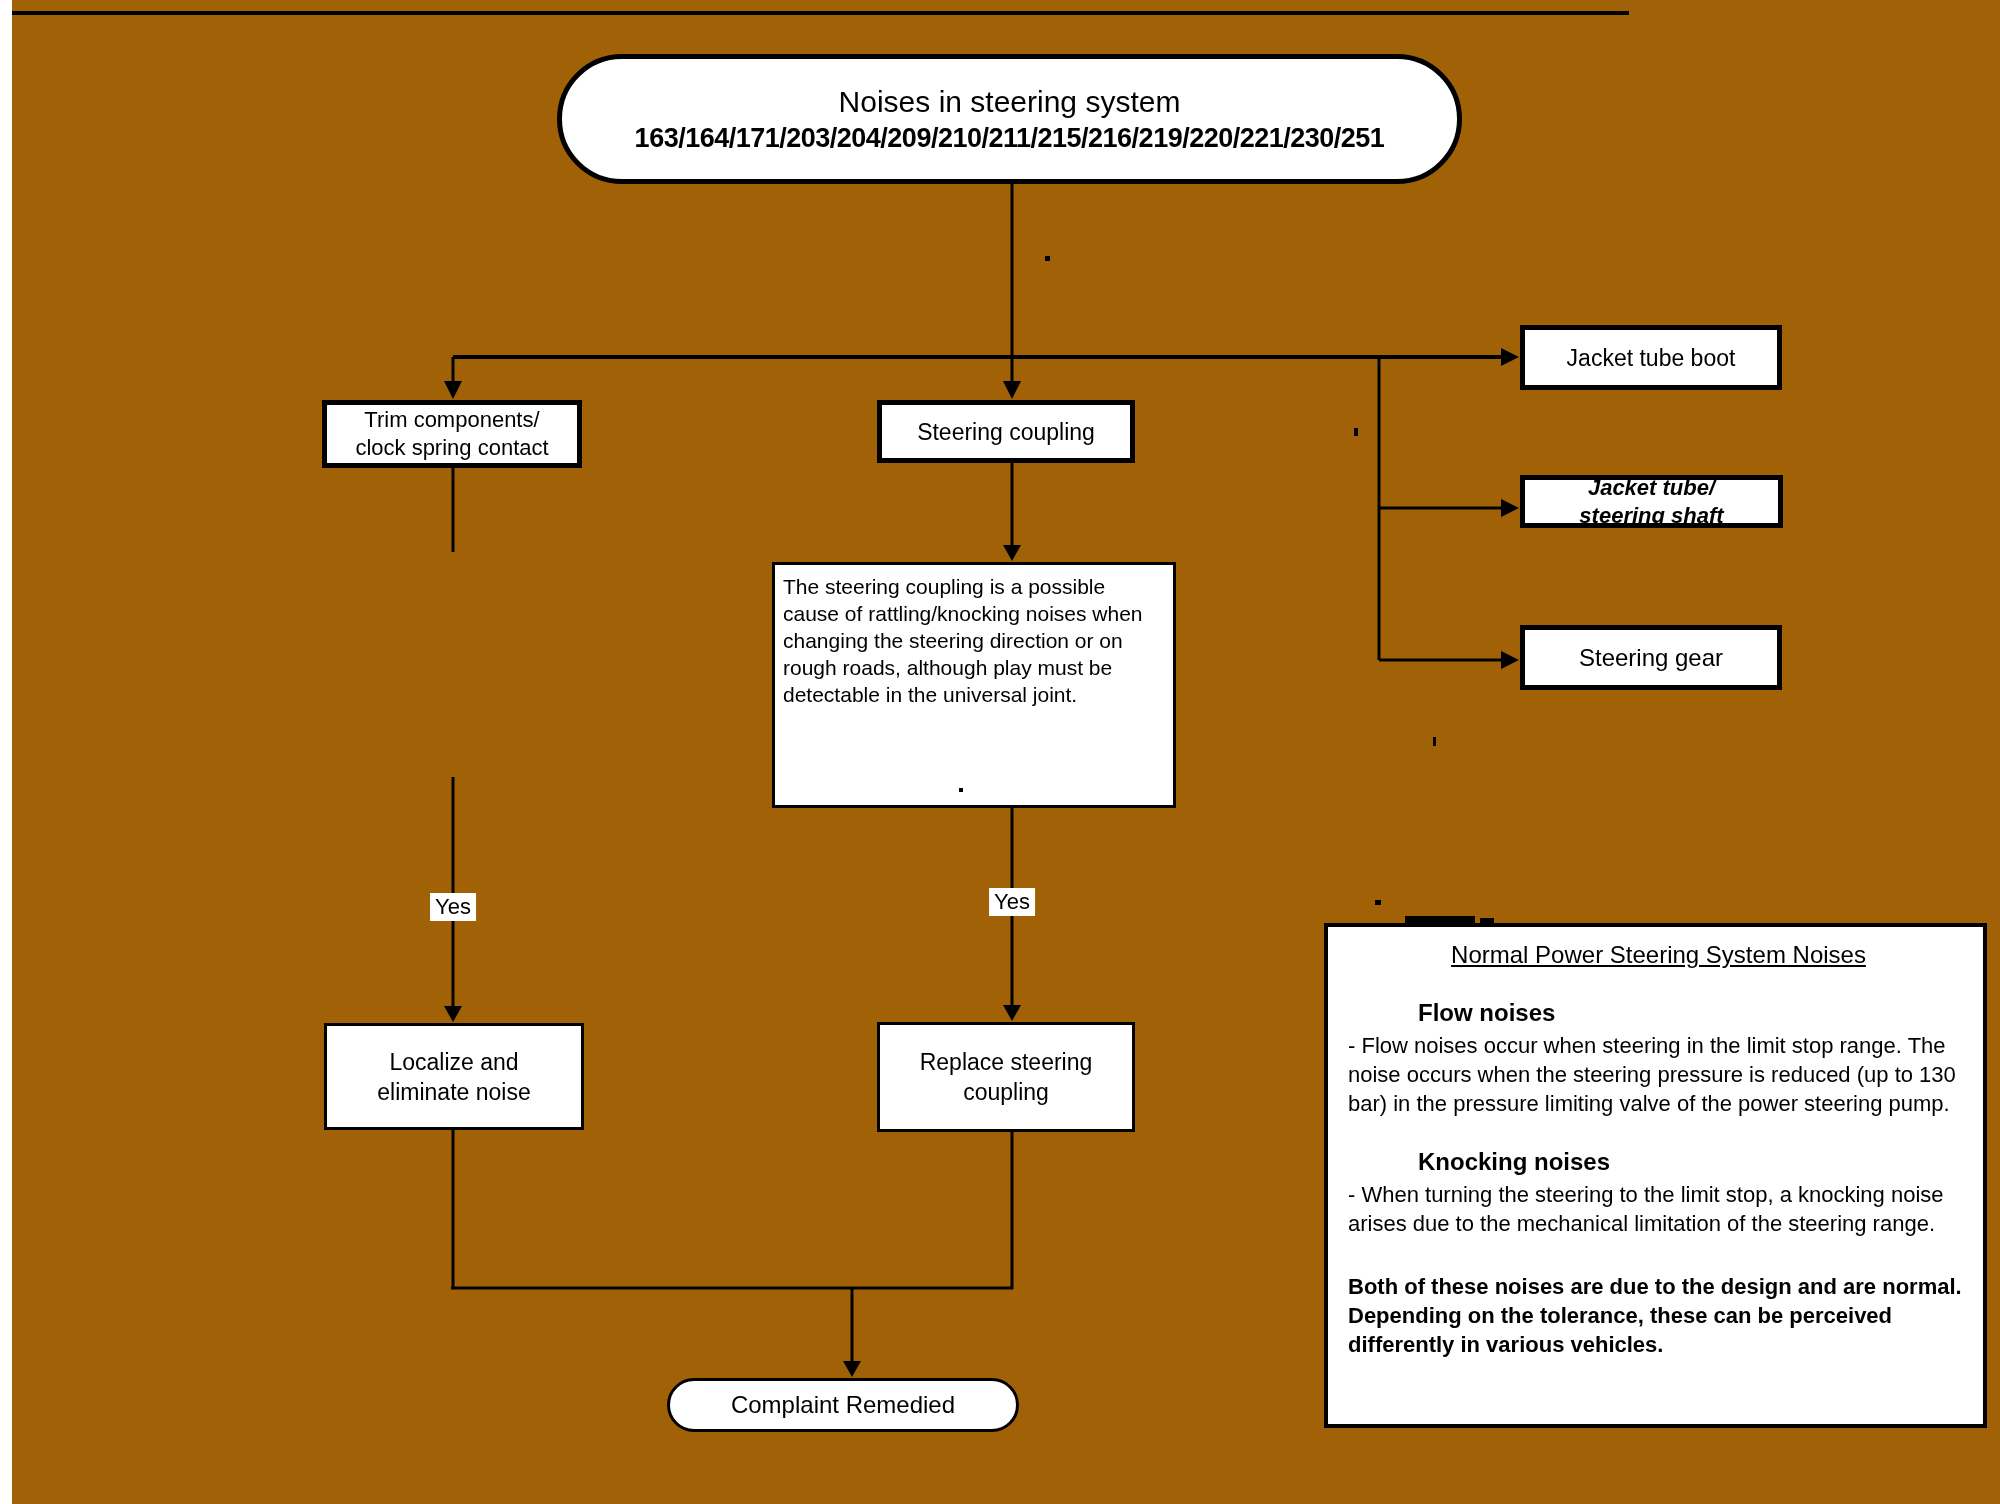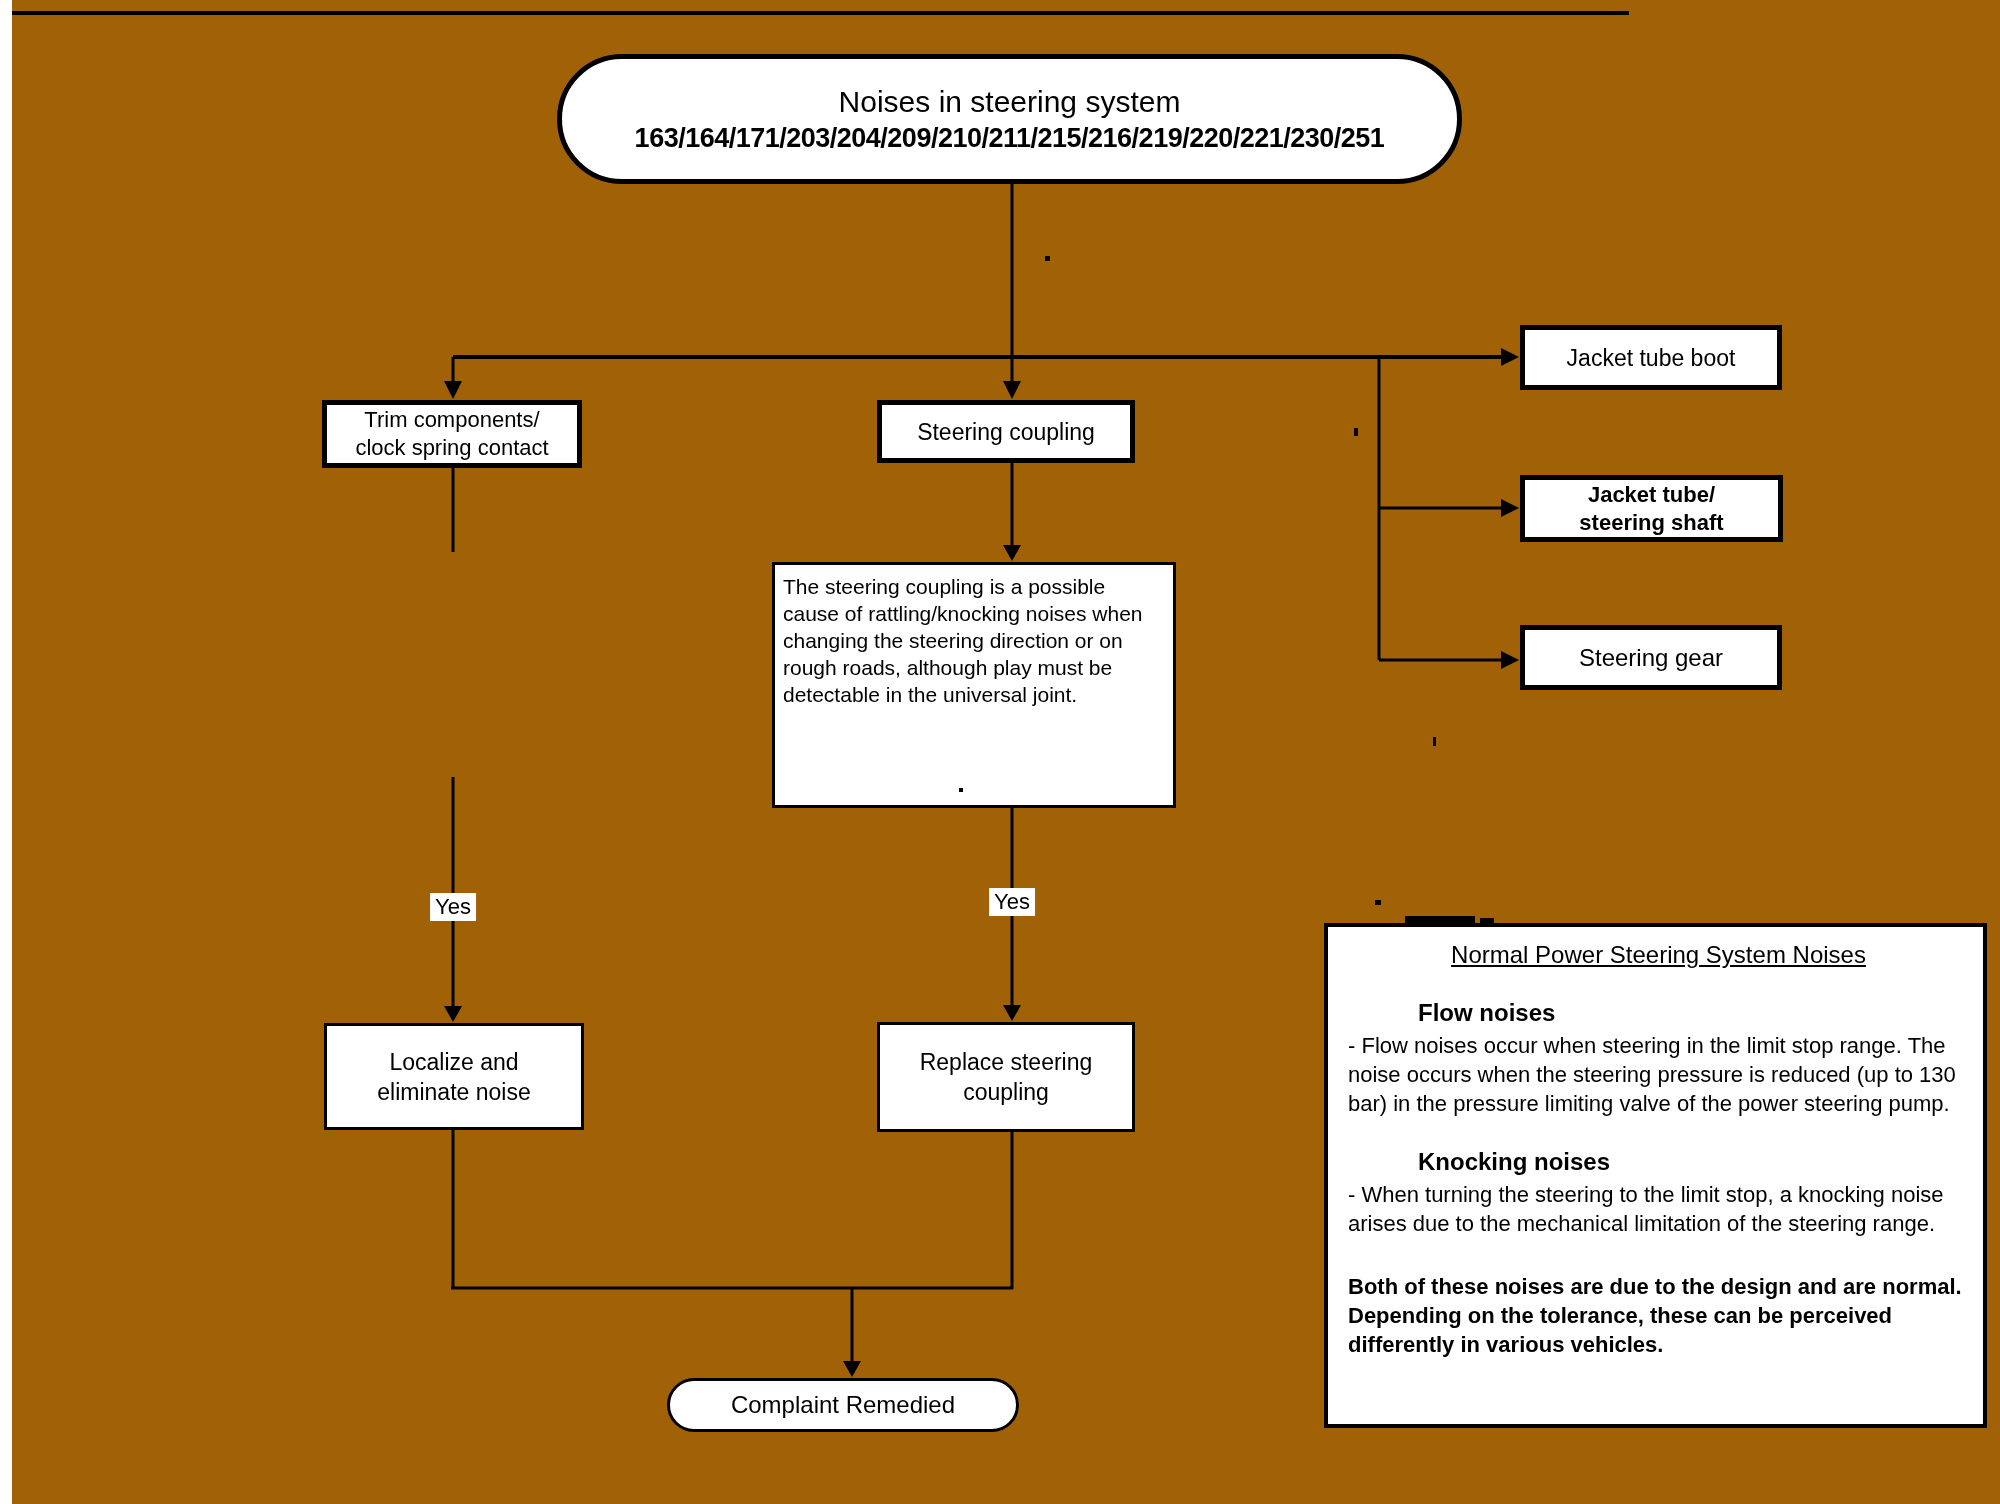--- a/index.html
+++ b/index.html
@@ -83,21 +83,21 @@
     <div class="start-line2">163/164/171/203/204/209/210/211/215/216/219/220/221/230/251</div>
   </div>
 
   <div class="node thick" style="left:310px;top:400px;width:260px;height:68px;font-size:22px;line-height:28px;">Trim components/
 clock spring contact</div>
 
   <div class="node thick" style="left:865px;top:400px;width:258px;height:63px;">Steering coupling</div>
 
   <div class="node thick" style="left:1508px;top:325px;width:262px;height:65px;">Jacket tube boot</div>
 
-  <div class="node thick" style="left:1508px;top:475px;width:263px;height:67px;font-size:22px;line-height:28px;font-weight:bold;">Jacket tube/
+  <div class="node thick" style="left:1508px;top:475px;width:263px;height:53px;font-size:22px;line-height:28px;font-weight:bold;font-style:italic;">Jacket tube/
 steering shaft</div>
 
   <div class="node thick" style="left:1508px;top:625px;width:262px;height:65px;font-size:24px;">Steering gear</div>
 
 
   <div class="desc" style="left:760px;top:562px;width:404px;height:246px;">The steering coupling is a possible cause of rattling/knocking noises when changing the steering direction or on rough roads, although play must be detectable in the universal joint.</div>
 
   <div class="edge-label" style="left:441px;top:893px;">Yes</div>
   <div class="edge-label" style="left:1000px;top:888px;">Yes</div>
 

